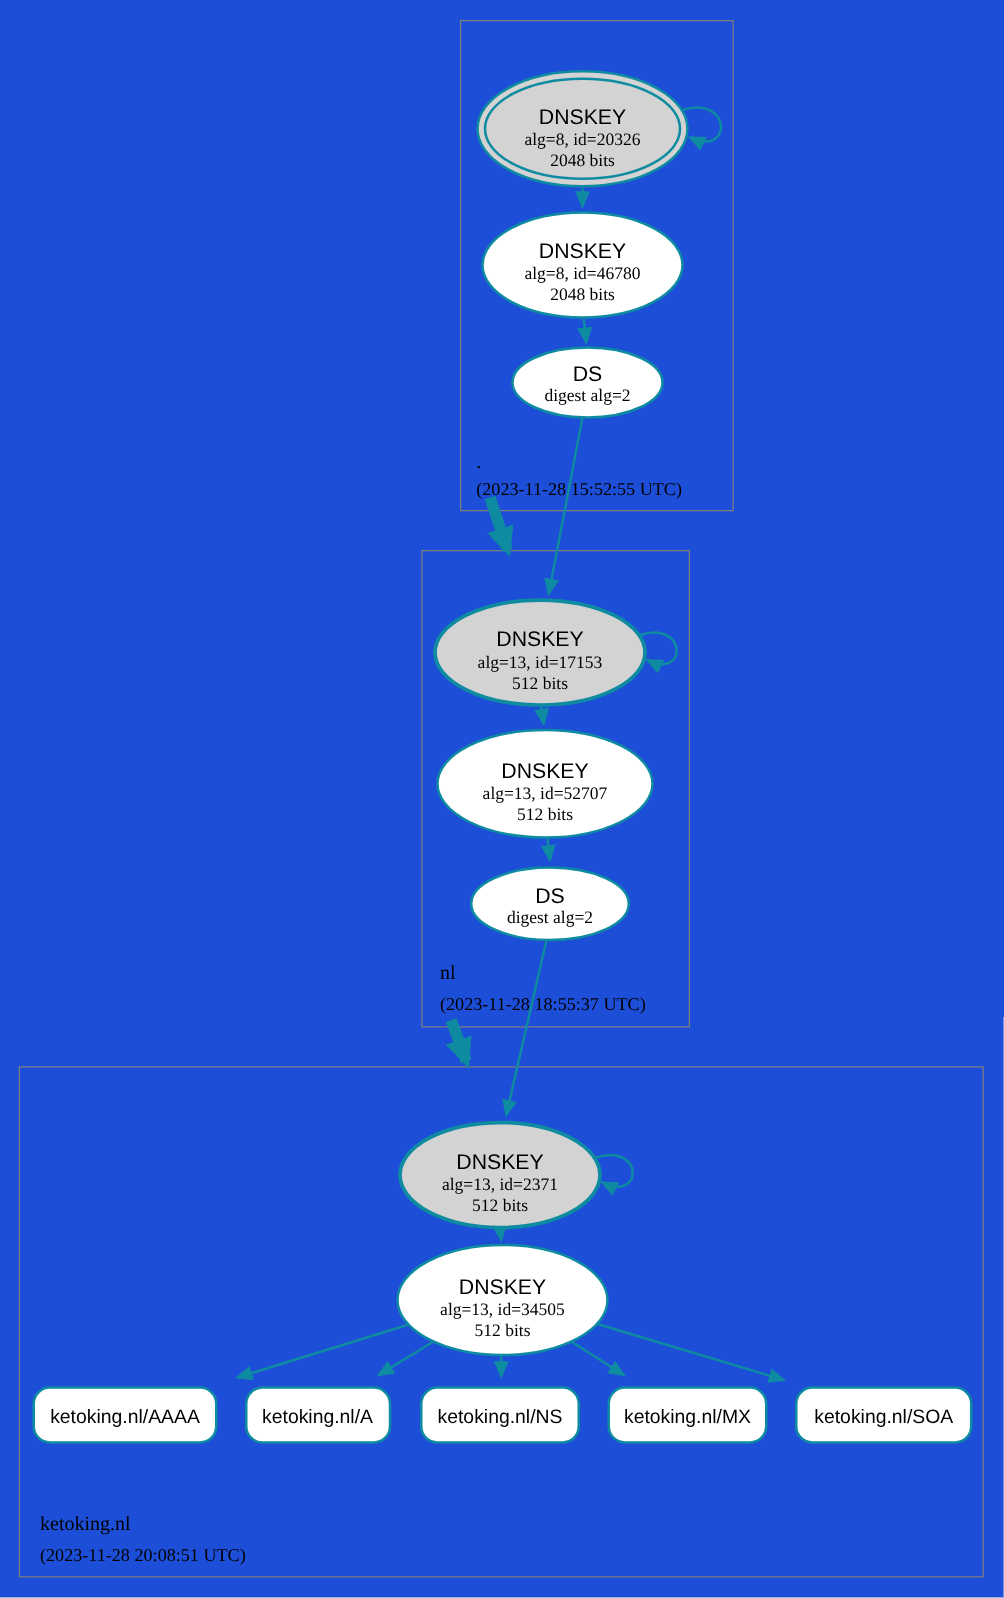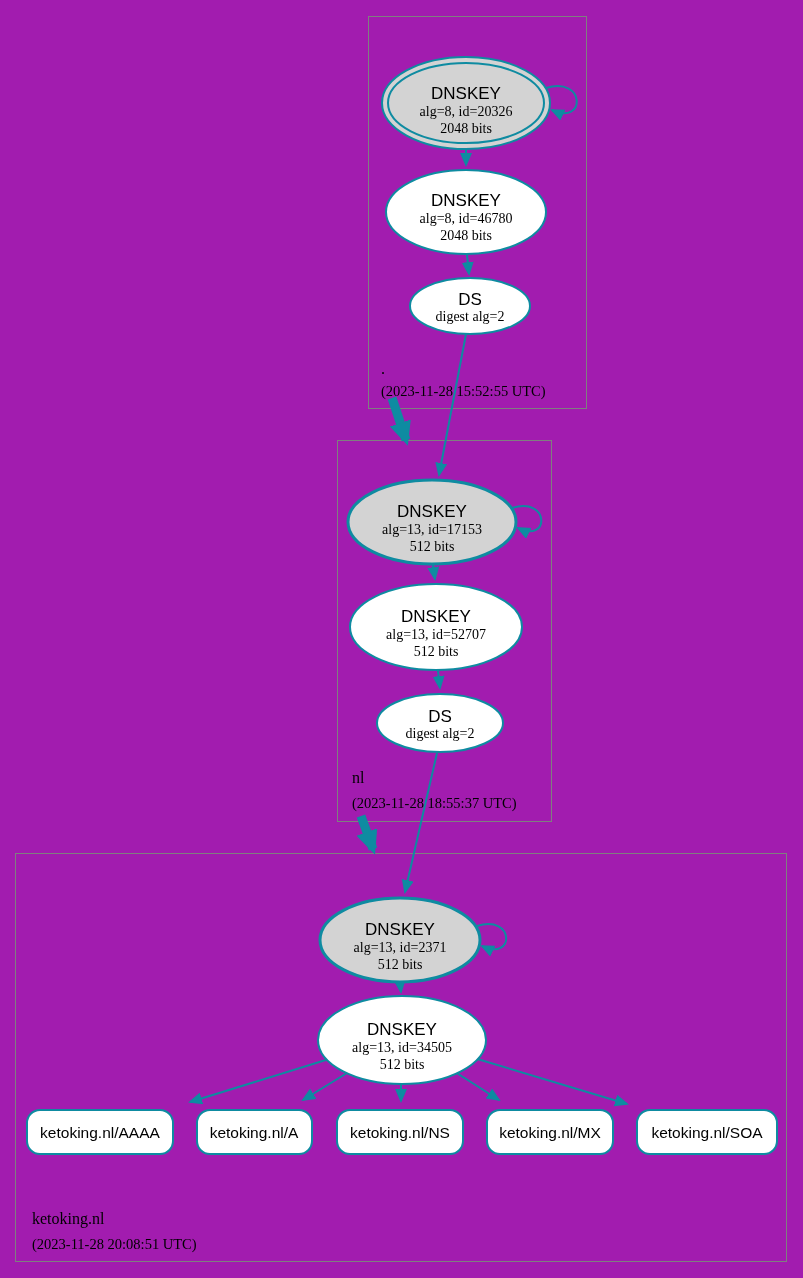--- a/index.html
+++ b/index.html
@@ -1,20 +1,20 @@
 <!DOCTYPE html>
 <html><head>
 <meta charset="utf-8">
 <style>
   html, body { margin: 0; padding: 0; background: #ffffff; }
   .canvas {
     position: relative;
     width: 803px;
     height: 1278px;
-    background: #a21caf;
+    background: #1d4ed8;
     font-family: "Liberation Serif", serif;
   }
   svg { display: block; }
   text { fill: #000000; }
   .node-title { font-family: "Liberation Sans", sans-serif; font-size: 17px; }
   .node-sub   { font-family: "Liberation Serif", serif;  font-size: 14px; }
   .rr-label   { font-family: "Liberation Sans", sans-serif; font-size: 15.5px; }
   .zone-name  { font-family: "Liberation Serif", serif;  font-size: 16px; }
   .zone-ts    { font-family: "Liberation Serif", serif;  font-size: 14.5px; }
   .zone-box   { fill: none; stroke: #7f7f7f; stroke-width: 1; }

